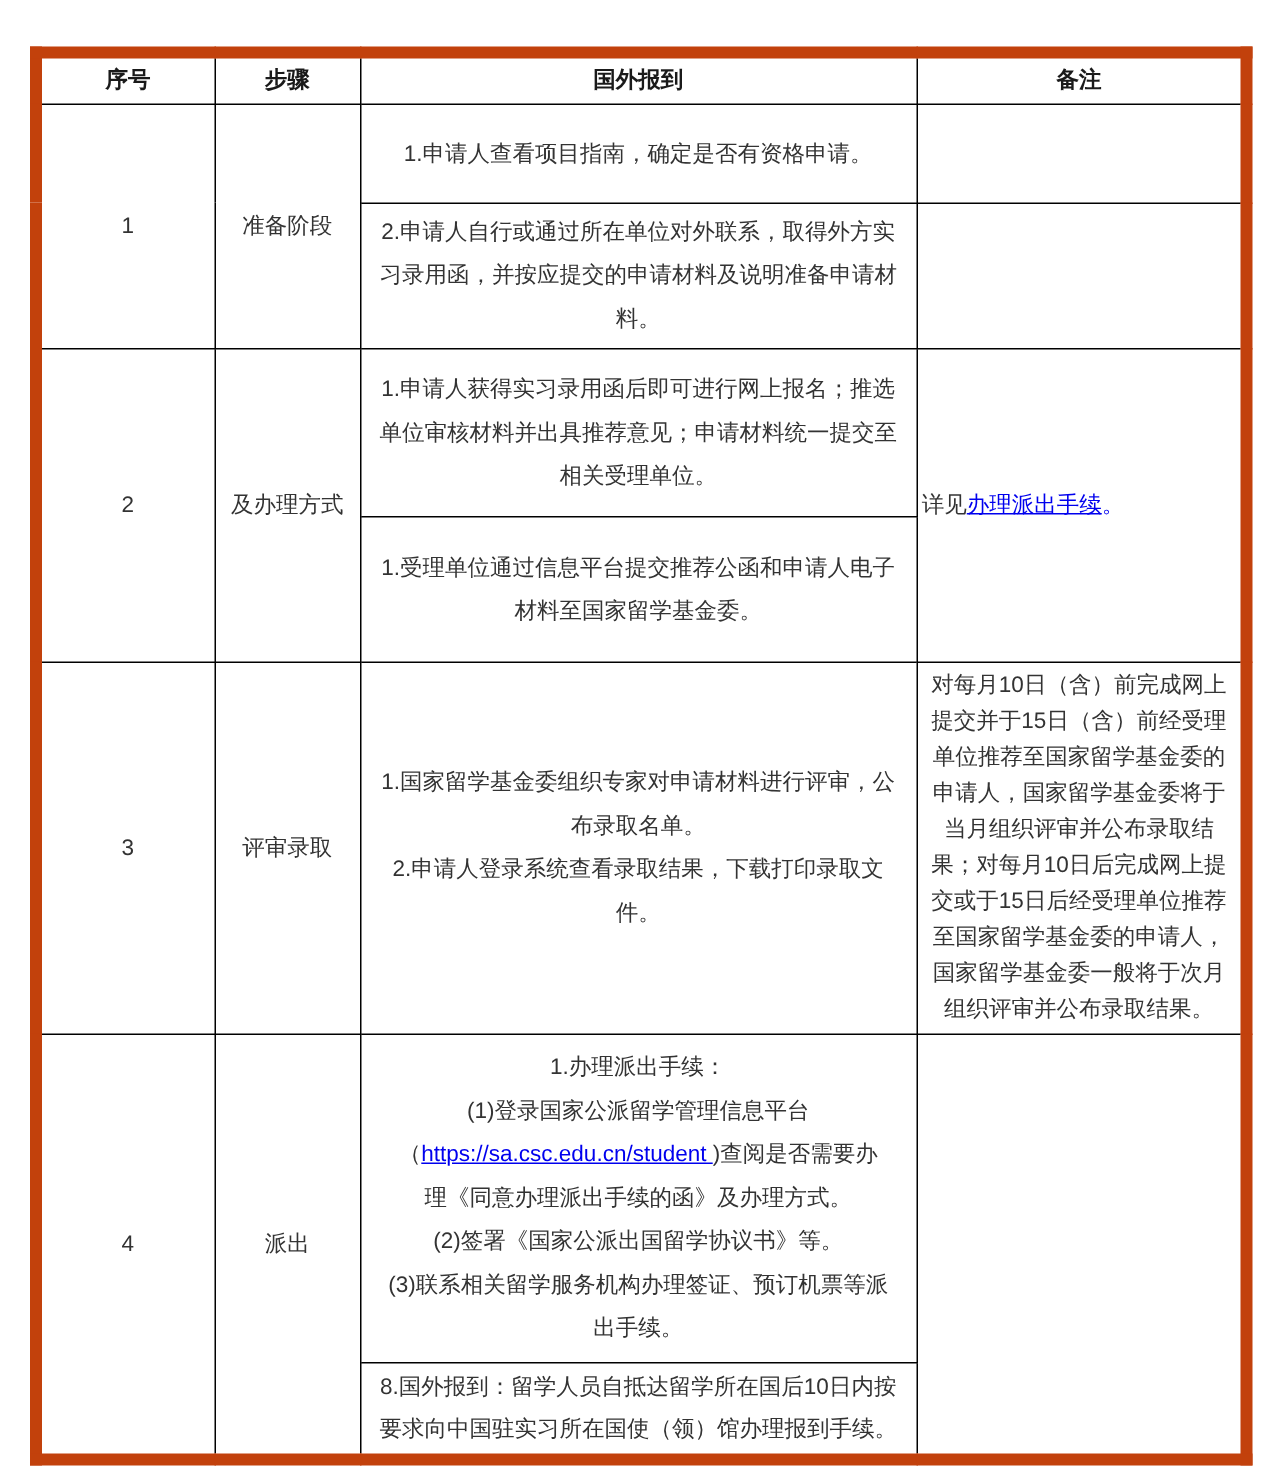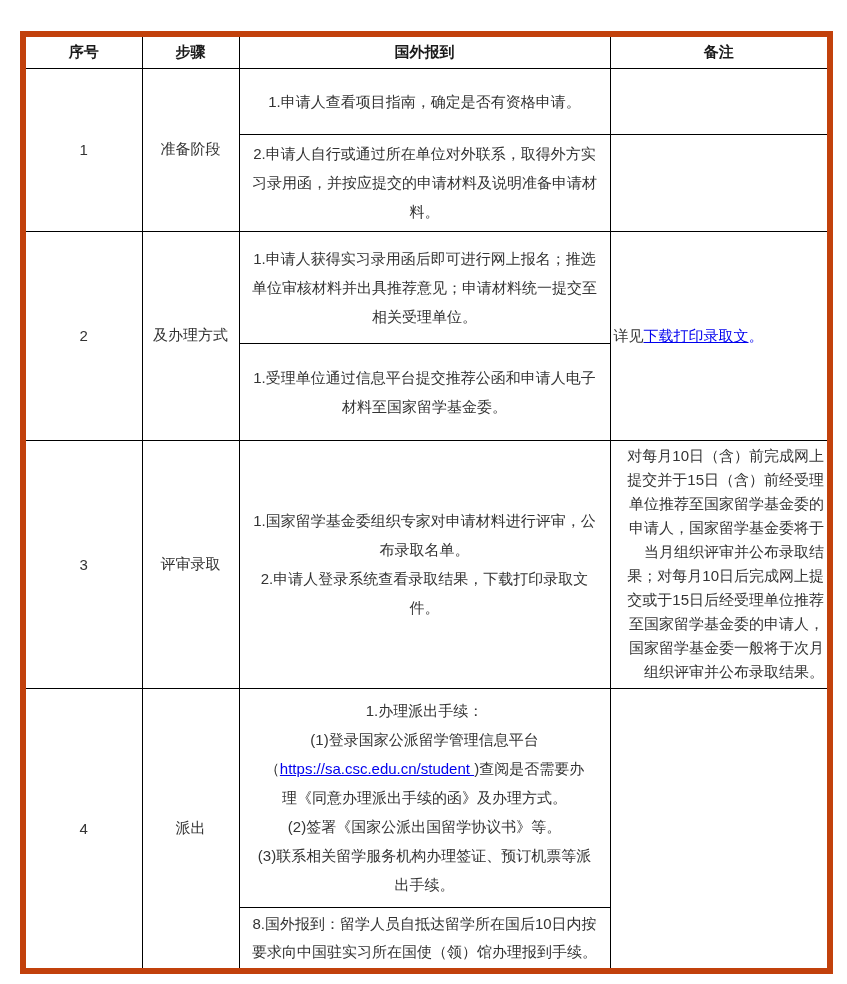--- a/index.html
+++ b/index.html
@@ -8,21 +8,21 @@
     width: 847px; height: 984px;
     background: #ffffff;
     font-family: "Liberation Sans", "DejaVu Sans", sans-serif;
     color: #333333;
   }
   table.proc {
     position: absolute;
     left: 20px; top: 31px;
     border-collapse: collapse;
     table-layout: fixed;
-    border: 6px solid #c2410c;
+    border: 8px solid #c2410c;
   }
   .proc td, .proc th {
     border: 1px solid #000000;
     font-size: 15px;
     vertical-align: middle;
     overflow: hidden;
   }
   .proc th {
     font-weight: bold;
     color: #1a1a1a;
@@ -31,21 +31,21 @@
   }
   td.c-center { text-align: center; padding: 2px; }
   td.c-text {
     text-align: center;
     padding: 2px 3px;
     white-space: pre-line;
     line-height: 29px;
   }
   td.c-text.tight { line-height: 28px; }
   td.c-remark-long {
-    text-align: right;
+    text-align: center;
     padding: 2px 3px;
     white-space: pre-line;
     line-height: 24px;
   }
   td.c-remark-link {
     text-align: left;
     padding: 2px 3px;
     line-height: 24px;
   }
   .link {
@@ -98,21 +98,21 @@
 料。</td>
     <td class="c-text"></td>
   </tr>
 
   <tr class="h-r2a">
     <td class="c-center" rowspan="2">2</td>
     <td class="c-center" rowspan="2">及办理方式</td>
     <td class="c-text">1.申请人获得实习录用函后即可进行网上报名；推选
 单位审核材料并出具推荐意见；申请材料统一提交至
 相关受理单位。</td>
-    <td class="c-remark-link" rowspan="2"><span>详见</span><a class="link">下载打印录取文</a><span class="link-nounderline">。</span></td>
+    <td class="c-remark-link" rowspan="2"><span>详见</span><a class="link">办理派出手续</a><span class="link-nounderline">。</span></td>
   </tr>
   <tr class="h-r2b">
     <td class="c-text">1.受理单位通过信息平台提交推荐公函和申请人电子
 材料至国家留学基金委。</td>
   </tr>
 
   <tr class="h-r3">
     <td class="c-center">3</td>
     <td class="c-center">评审录取</td>
     <td class="c-text">1.国家留学基金委组织专家对申请材料进行评审，公

